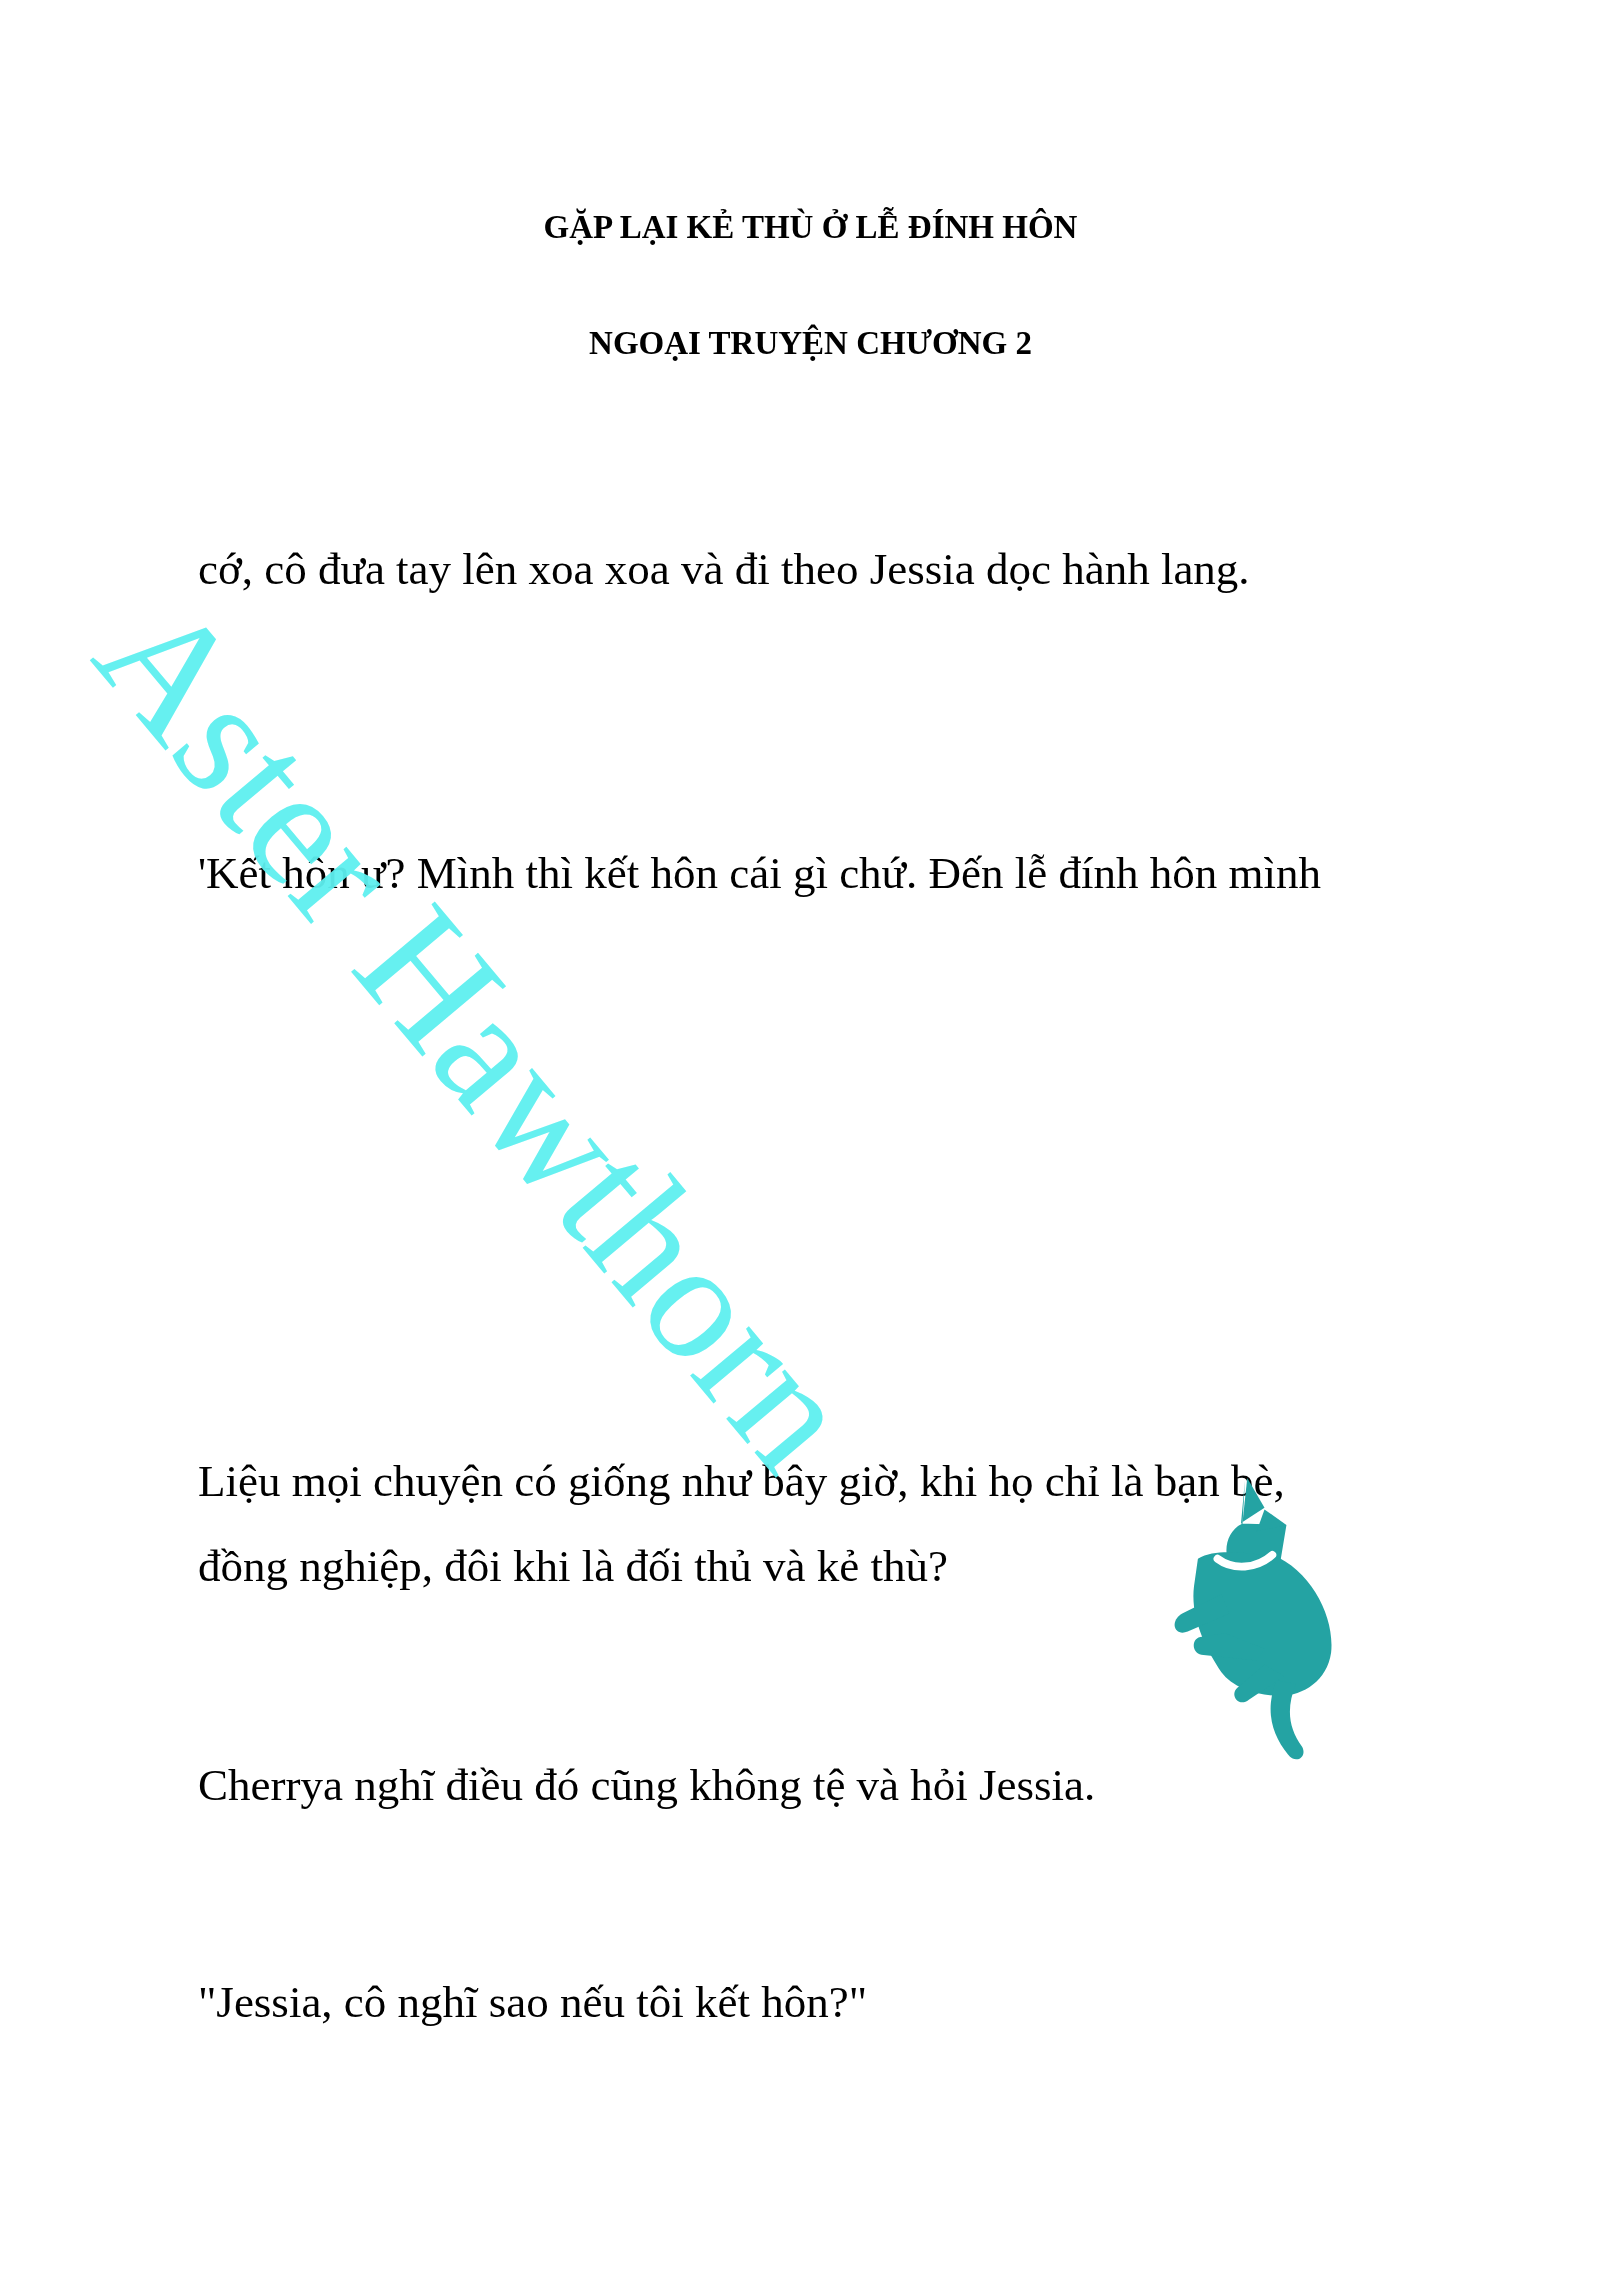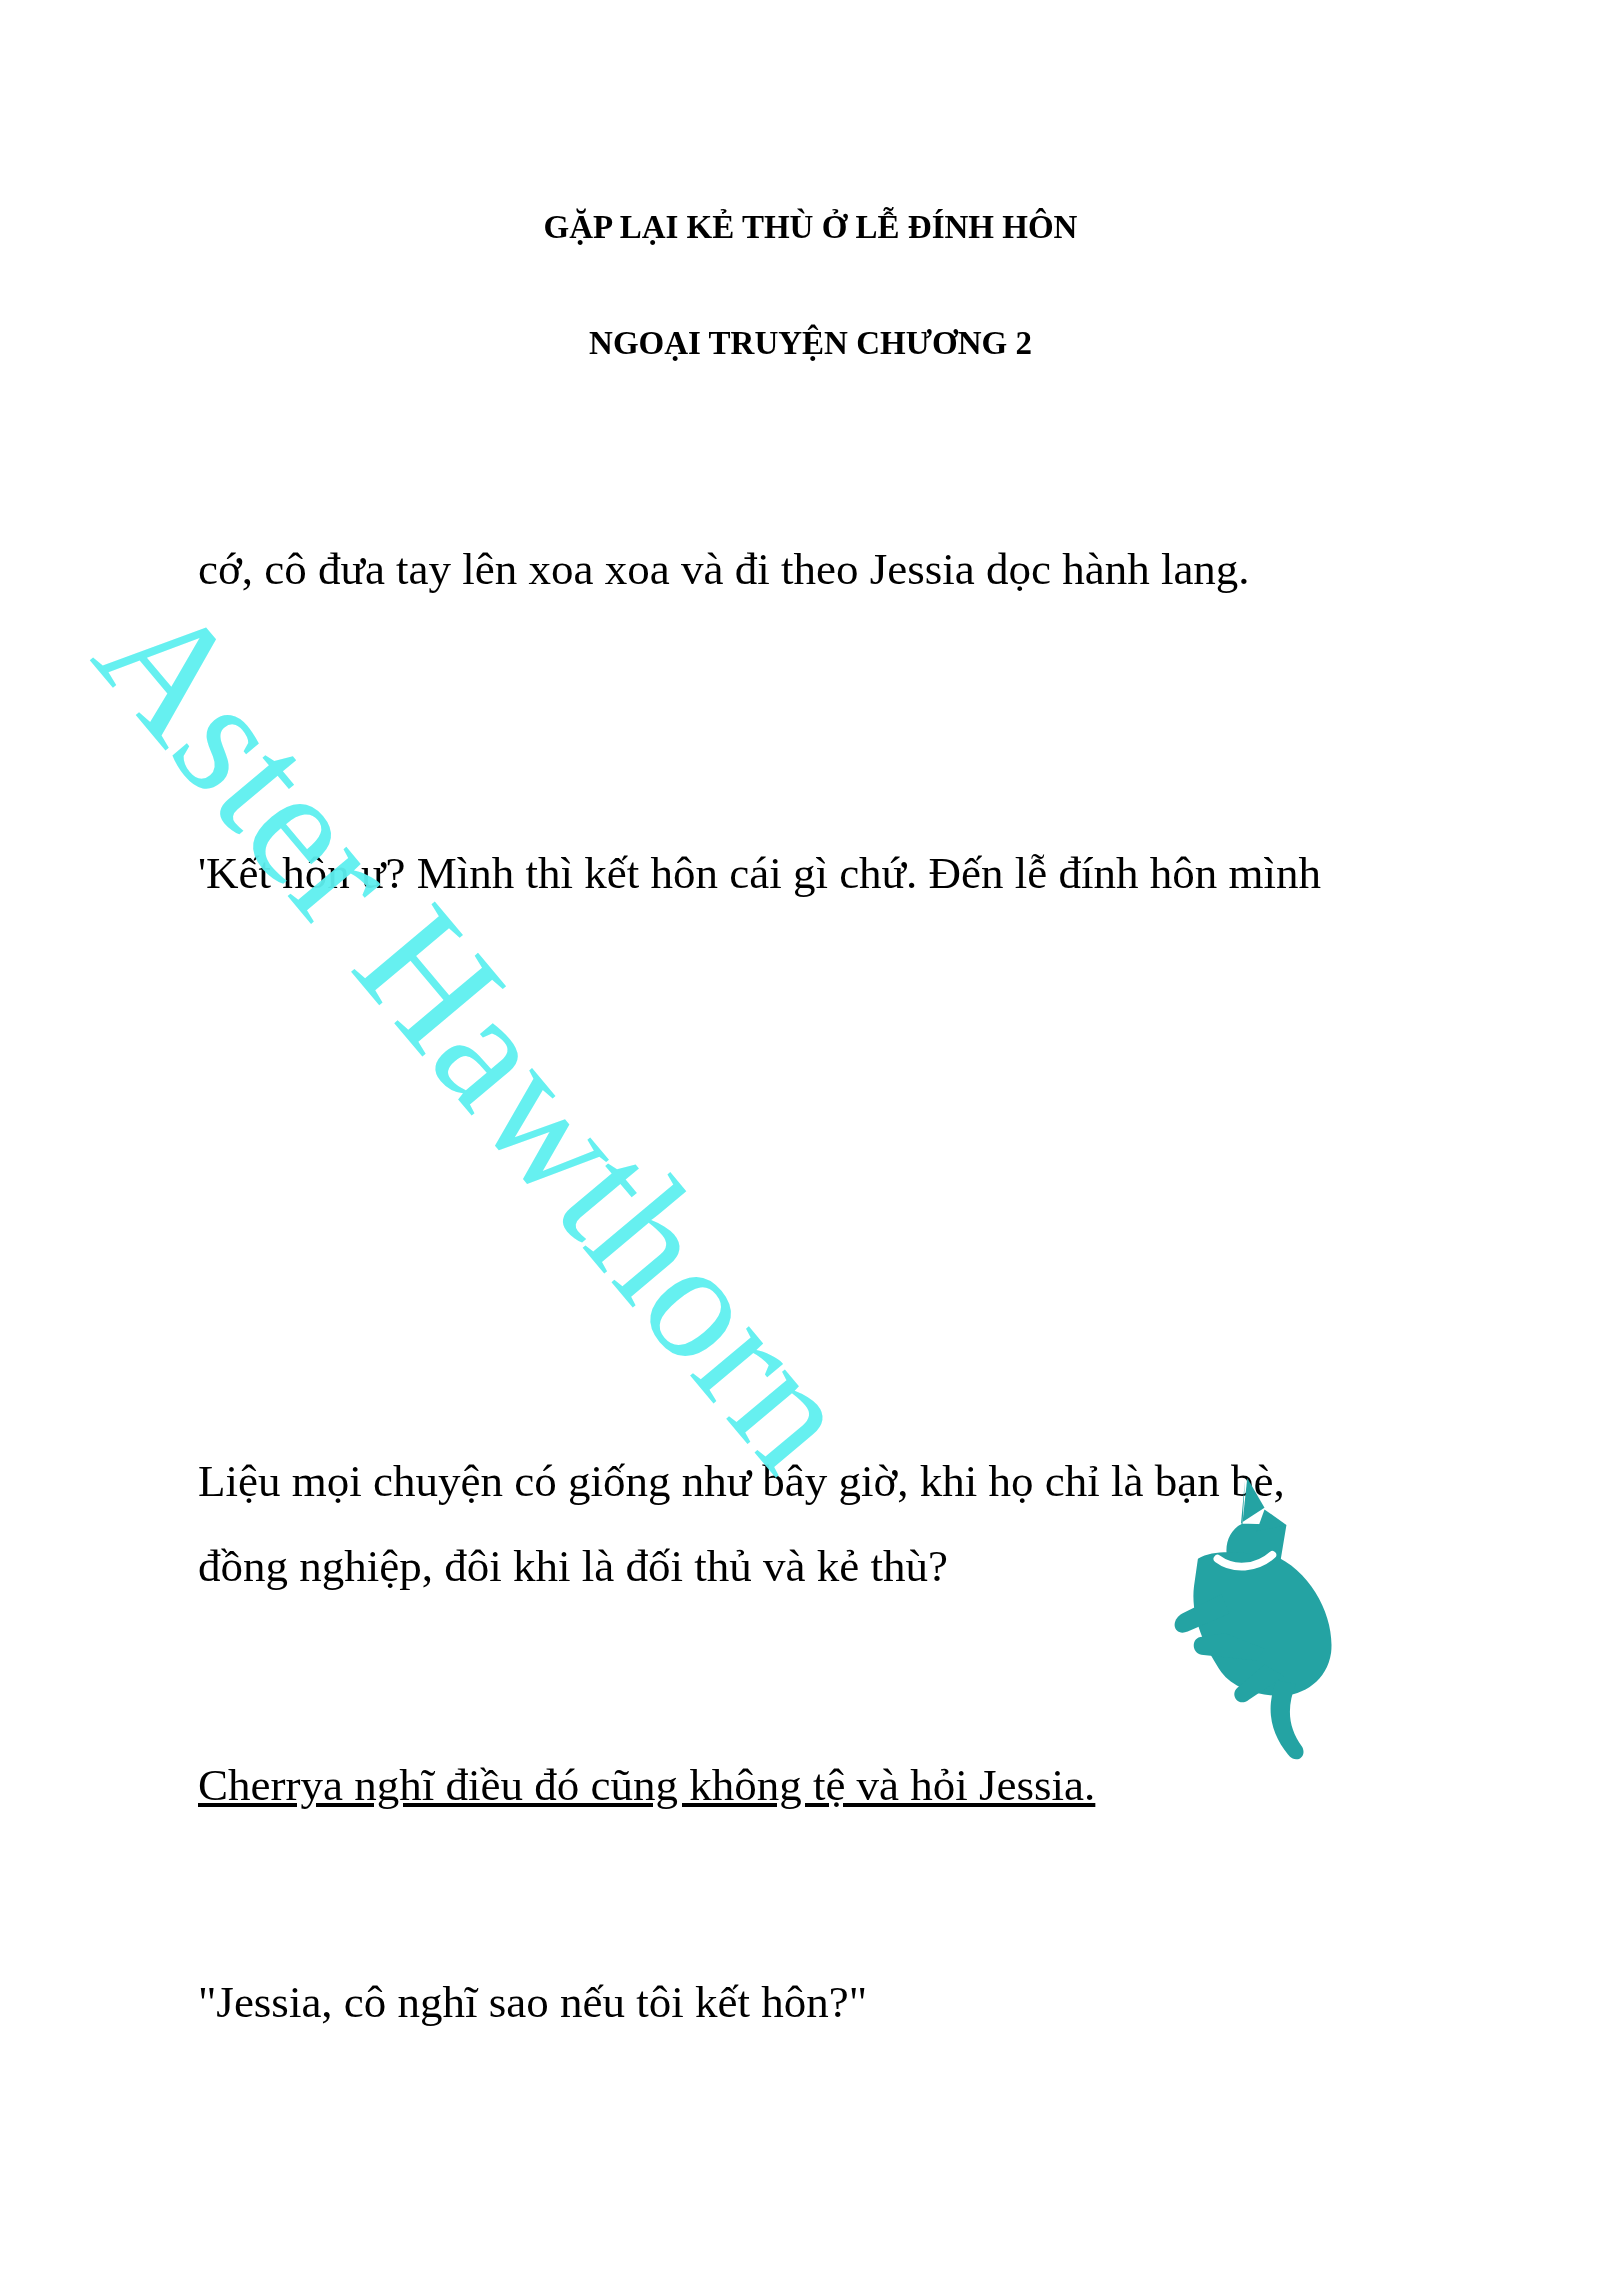--- a/index.html
+++ b/index.html
@@ -41,21 +41,21 @@
       width: 1274px;
       font-size: 45px;
       line-height: 85px;
       white-space: nowrap;
     }
     .para .line { display: block; }
     .p1 { top: 527px; }
     .p2 { top: 831px; }
     .p3 { top: 1135px; }
     .p4 { top: 1439px; }
-    .p5 { top: 1743px; text-decoration: underline; }
+    .p5 { top: 1743px; }
     .p6 { top: 1960px; }
 
     .watermark {
       position: absolute;
       left: 137px;
       top: 990px;
       width: 1176px;
       font-family: "Liberation Serif", "DejaVu Serif", serif;
       font-size: 167px;
       line-height: 167px;

